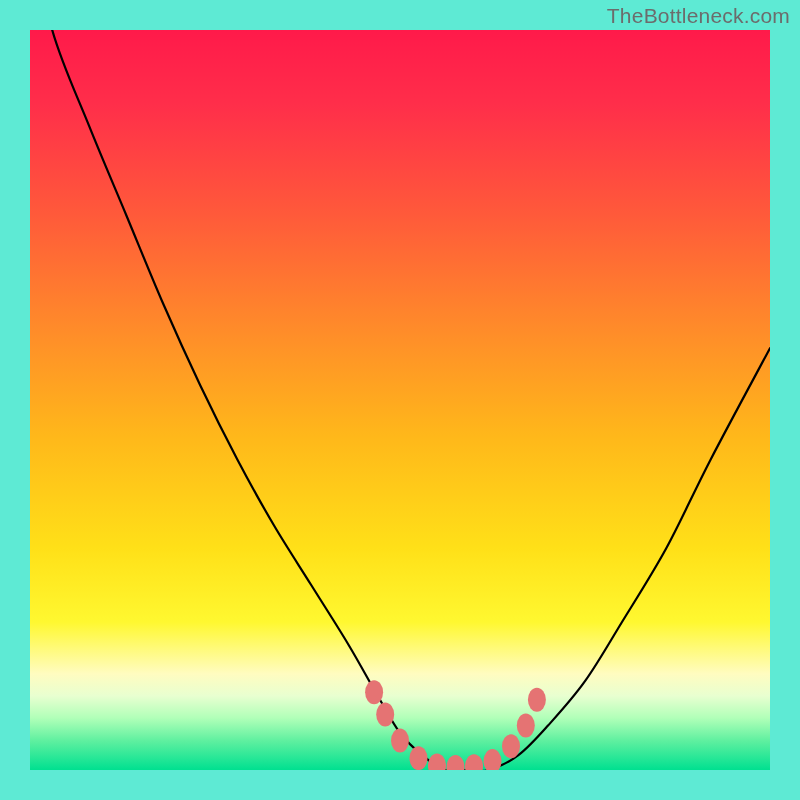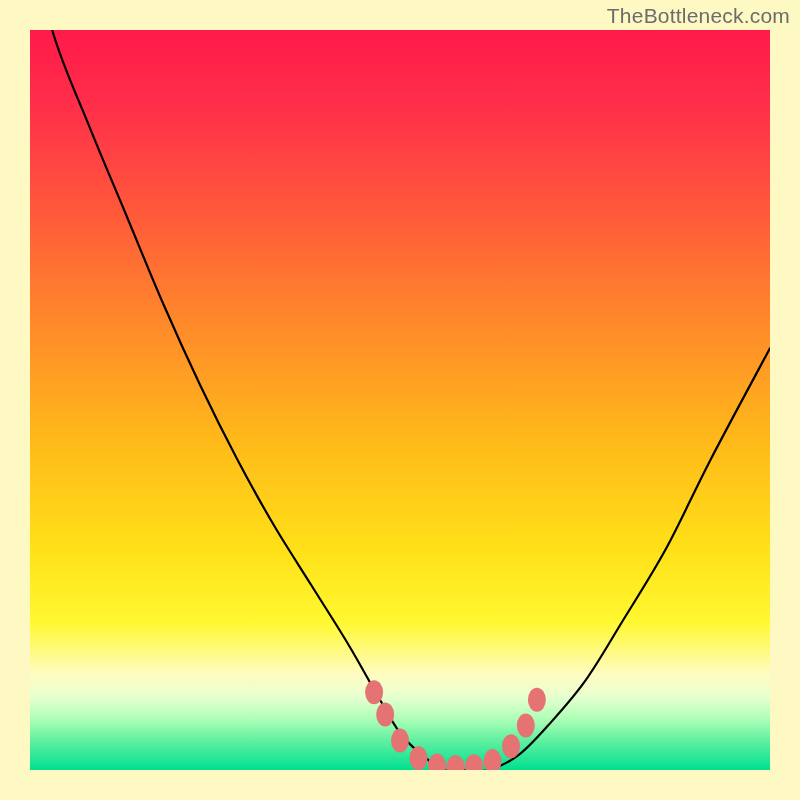--- a/index.html
+++ b/index.html
@@ -9,21 +9,21 @@
     height: 800px;
     background: #000;
     font-family: Arial, Helvetica, sans-serif;
   }
   .frame {
     position: absolute;
     top: 0;
     left: 0;
     width: 800px;
     height: 800px;
-    background: #fef9c3;
+    background: #5eead4;
   }
   .plot-area {
     position: absolute;
     top: 30px;
     left: 30px;
     width: 740px;
     height: 740px;
     overflow: hidden;
   }
   .gradient {

